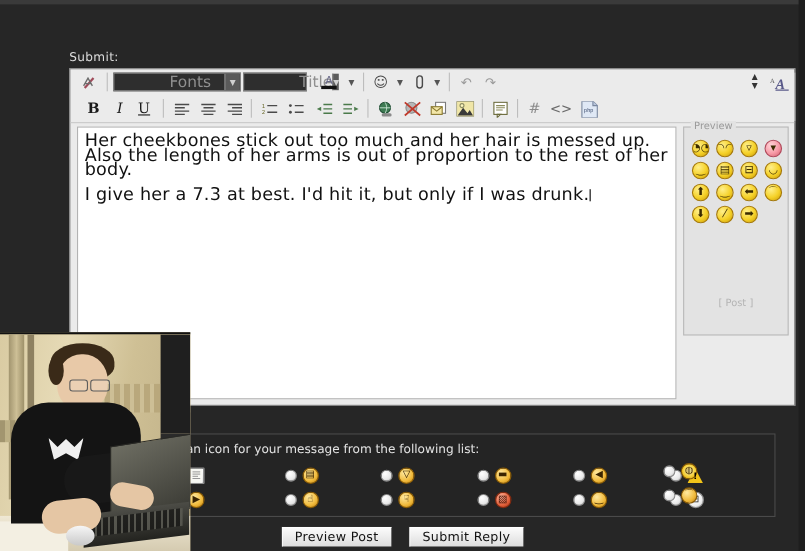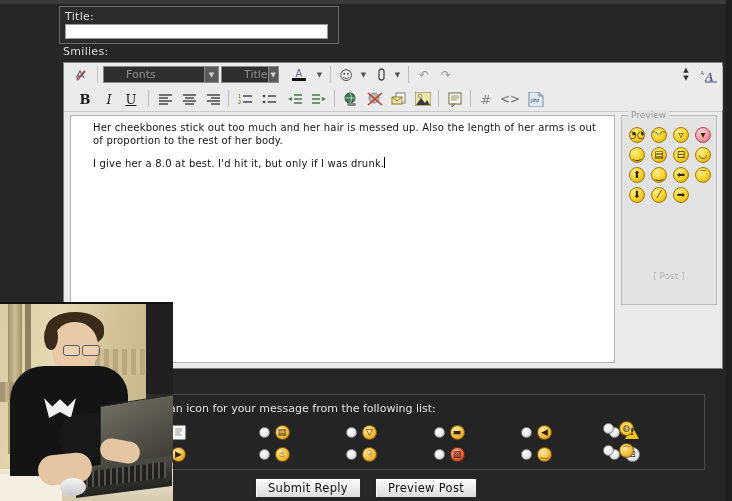--- a/index.html
+++ b/index.html
@@ -22,31 +22,31 @@
   .msg-label{position:absolute;left:63px;top:45px;}
 
   
   .editor{position:absolute;left:63px;top:62px;width:660px;height:307px;background:#ebebeb;border:1px solid #7d7d7d;box-sizing:border-box;}
   .tb{position:relative;height:24px;width:100%;}
   .tb2{border-bottom:1px solid #c9c9c9;}
   .tbitem{position:absolute;top:2px;height:20px;display:flex;align-items:center;justify-content:center;color:#333;}
   .sep{position:absolute;top:3px;width:1px;height:17px;background:#bdbdbd;}
 
   .ddl{position:absolute;top:3px;height:17px;background:#2e2e2e;border:1px solid #888;display:flex;align-items:center;box-sizing:border-box;}
-  .ddl .txt{flex:1;padding-left:22px;color:#8f8f8f;font-size:11px;}
+  .ddl .txt{flex:1;padding-left:22px;color:#8f8f8f;font-size:14px;margin-left:28px;}
   .ddl .arw{width:13px;height:15px;background:#5a5a5a;border-left:1px solid #888;display:flex;align-items:center;justify-content:center;color:#d0d0d0;font-size:7px;}
 
   .sm-arrow{color:#555;font-size:7px;margin-left:3px;}
   .bold{font-weight:bold;font-family:"DejaVu Serif","Liberation Serif",serif;font-size:13px;color:#1a1a1a;}
   .ital{font-style:italic;font-family:"DejaVu Serif","Liberation Serif",serif;font-size:13px;color:#1a1a1a;}
   .undl{text-decoration:underline;font-family:"DejaVu Serif","Liberation Serif",serif;font-size:13px;color:#1a1a1a;}
 
   
   .body-area{position:absolute;left:6px;top:52px;width:545px;height:248px;background:#fff;border:1px solid #b3b3b3;box-sizing:border-box;padding:5px 6px;overflow:hidden;}
-  .body-area p{margin:0 0 10px 16px;font-family:"DejaVu Sans","Liberation Sans",sans-serif;font-size:10px;color:#111;line-height:13px;letter-spacing:.2px;}
+  .body-area p{margin:0 0 10px 0;font-family:"DejaVu Sans","Liberation Sans",sans-serif;font-size:16px;color:#111;line-height:13px;letter-spacing:.2px;}
   .caret{display:inline-block;width:1px;height:11px;background:#000;vertical-align:-1px;}
 
   
   .smilies{position:absolute;left:557px;top:52px;width:96px;height:190px;border:1px solid #b9b9b9;background:#e3e3e3;box-sizing:border-box;}
   .sm-legend{position:absolute;left:6px;top:-6px;background:#e3e3e3;padding:0 3px;font-size:9px;color:#9a9a9a;}
   .sm-grid{position:absolute;left:7px;top:11px;width:82px;display:flex;flex-wrap:wrap;gap:4px 6px;}
   .sm{width:16px;height:16px;border-radius:50%;background:radial-gradient(circle at 35% 30%,#ffef8a 0%,#f5d128 55%,#c99a06 100%);border:1px solid #a5790a;box-sizing:border-box;position:relative;font-size:9px;line-height:14px;text-align:center;color:#4a3400;overflow:hidden;}
   .sm.pink{background:radial-gradient(circle at 35% 30%,#ffd4d8 0%,#f79aa6 55%,#d05a6c 100%);border-color:#b04a5c;}
   .sm .ar{position:absolute;left:0;top:0;width:100%;height:100%;display:flex;align-items:center;justify-content:center;font-size:10px;color:#3a2a00;}
   .more{position:absolute;left:0;right:0;top:155px;text-align:center;font-size:9px;color:#b4b4b4;}
@@ -96,26 +96,22 @@
   .ph-paper{position:absolute;left:0;top:170px;width:62px;height:29px;background:#f3efe2;}
   .ph-dark{position:absolute;left:146px;top:0;width:27px;height:90px;background:#1f1f1f;}
   .ph-dark2{position:absolute;left:146px;top:90px;width:27px;height:40px;background:#2b2b2b;}
 </style>
 </head>
 <body>
 
 <div class="page">
   <div class="topstrip"></div>
 
-  <div class="title-wrap">
-    <div class="lbl title-label">Title:</div>
-    <input class="title-input" type="text" value="" style="">
-  </div>
-
-  <div class="lbl msg-label">Smilies:</div>
+
+  <div class="lbl msg-label">Submit:</div>
 
   <div class="editor">
 
     <div class="tb">
       <div class="tbitem" style="left:6px;width:22px;">
         <svg width="15" height="15" viewBox="0 0 15 15">
             <path d="M3 12 L11 3" stroke="#a04b5a" stroke-width="2"></path>
             <path d="M2 10 L6 3 L10 10 M3.5 8 H8.5" stroke="#6b6b6b" stroke-width="1.2" fill="none"></path>
           </svg>
       </div>
@@ -280,21 +276,21 @@
         <svg width="16" height="15" viewBox="0 0 16 15">
             <path d="M1 0 h10 l4 4 v11 H1Z" fill="#dfe8f5" stroke="#7a88a0"></path>
             <path d="M11 0 v4 h4" fill="#b9c6dc" stroke="#7a88a0"></path>
             <text x="3" y="10" font-size="5" fill="#3a4a6a" font-family="sans-serif">php</text>
           </svg>
       </div>
     </div>
 
     <div class="body-area">
       <p>Her cheekbones stick out too much and her hair is messed up.  Also the length of her arms is out of proportion to the rest of her body.</p>
-      <p><span>I give her a 8.0 at best.  I'd hit it, but only if I was drunk.</span><span class="caret"></span></p>
+      <p><span>I give her a 7.3 at best.  I'd hit it, but only if I was drunk.</span><span class="caret"></span></p>
     </div>
 
     <div class="smilies">
       <span class="sm-legend">Preview</span>
       <div class="sm-grid">
         <div class="sm">
             <span class="ar">◔◔</span>
           </div>
         <div class="sm">
             <span class="ar">◠◠</span>
@@ -403,22 +399,22 @@
       <span class="radio"></span>
       <span class="micon sun">◍</span>
     </div>
     <div style="position:absolute;left:442px;top:48px;display:flex;align-items:center;gap:5px;">
       <span class="radio"></span>
       <span class="micon">⌒</span>
     </div>
   </div>
 
   <div class="btnrow">
+    <button class="btn">Preview Post</button>
     <button class="btn">Submit Reply</button>
-    <button class="btn">Preview Post</button>
   </div>
 
   <div class="photo">
     <div class="ph-wall"></div>
     <div class="ph-bandL"></div>
     <div class="ph-bandR"></div>
     <div class="ph-brick"></div>
     <div class="ph-brick2"></div>
     <div class="ph-dark"></div>
     <div class="ph-dark2"></div>

